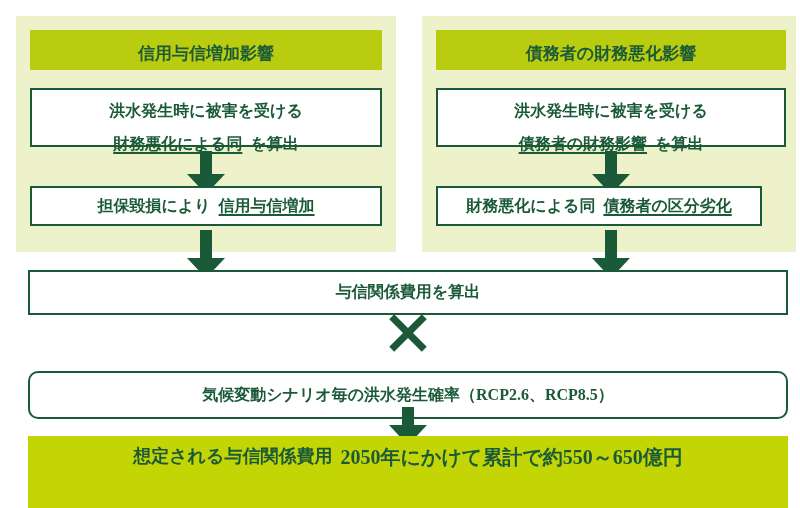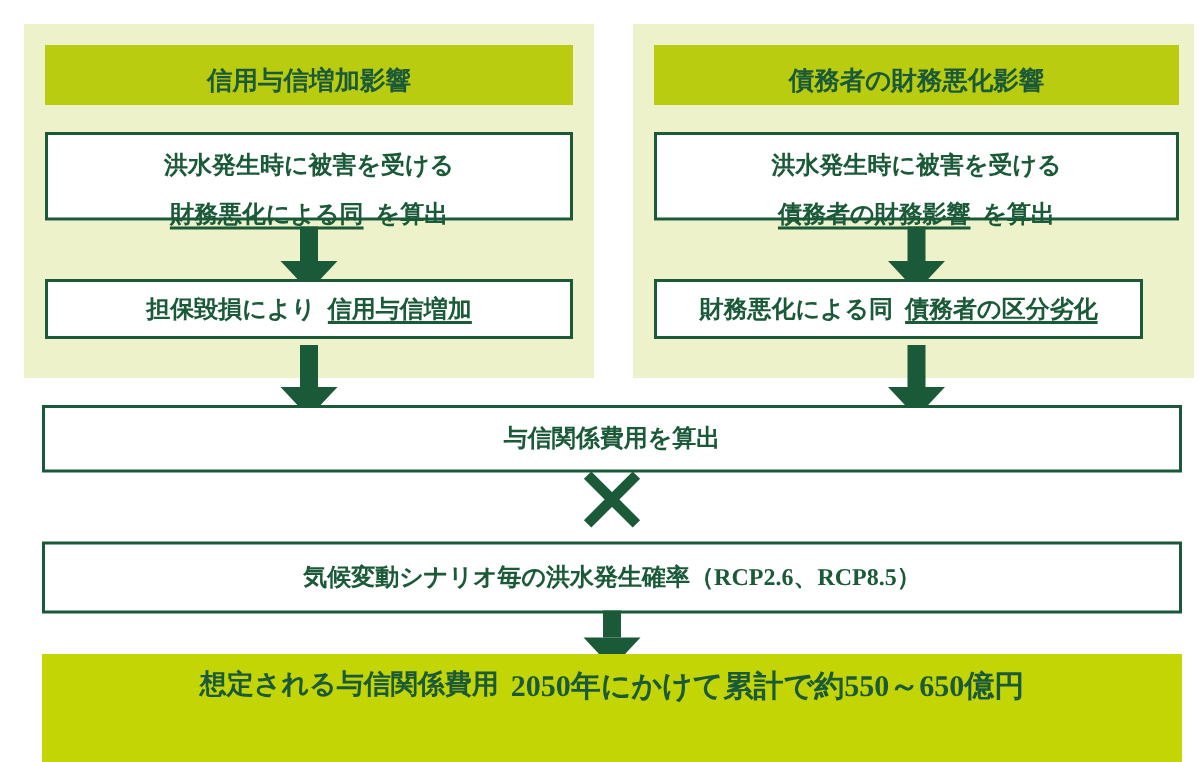--- a/index.html
+++ b/index.html
@@ -26,21 +26,21 @@
        display:flex;flex-direction:column;justify-content:space-between;}
   .box-l1{left:22px;top:80px;width:352px;height:59px;line-height:25px;}
   .box-r1{left:428px;top:80px;width:350px;height:59px;line-height:25px;}
   .box-l2{left:22px;top:178px;width:352px;height:40px;}
   .box-r2{left:428px;top:178px;width:326px;height:40px;}
 
   .wide{position:absolute;left:20px;width:760px;background:#ffffff;
         border:2px solid var(--dark);color:var(--dark);font-weight:bold;
         font-size:16px;text-align:center;display:flex;align-items:center;justify-content:center;}
   .wide-merge{top:262px;height:45px;}
-  .wide-prob{top:353px;height:48px;}
+  .wide-prob{top:363px;height:48px;border-radius:10px;}
 
   .result{position:absolute;left:20px;top:428px;width:760px;height:77px;
           background:var(--final);color:var(--dark);font-weight:bold;text-align:center;
           display:flex;flex-direction:row;justify-content:center;gap:0;}
   .result .l1{font-size:18px;}
   .result .l2{font-size:20px;text-align:right;}
 
   .u{text-decoration:underline;text-decoration-thickness:2px;text-underline-offset:3px;}
 
   

